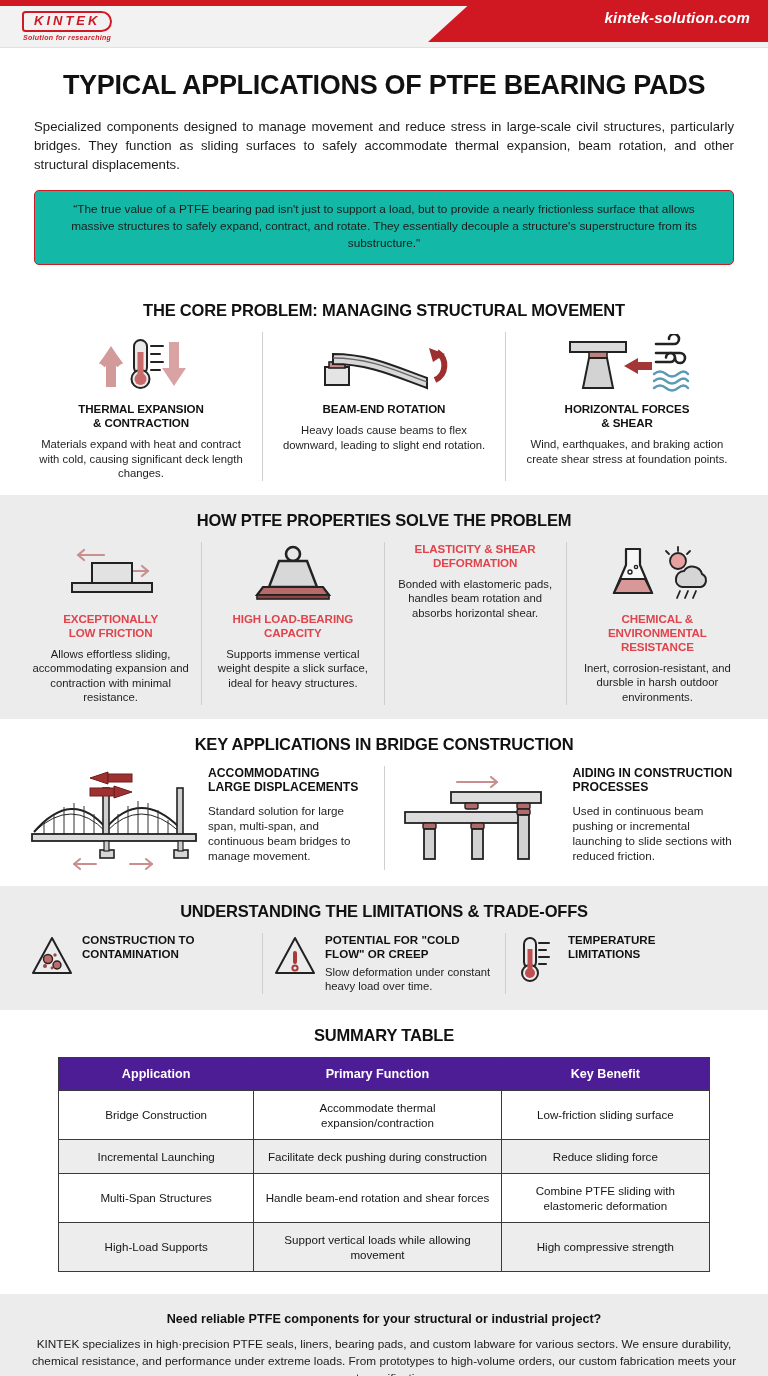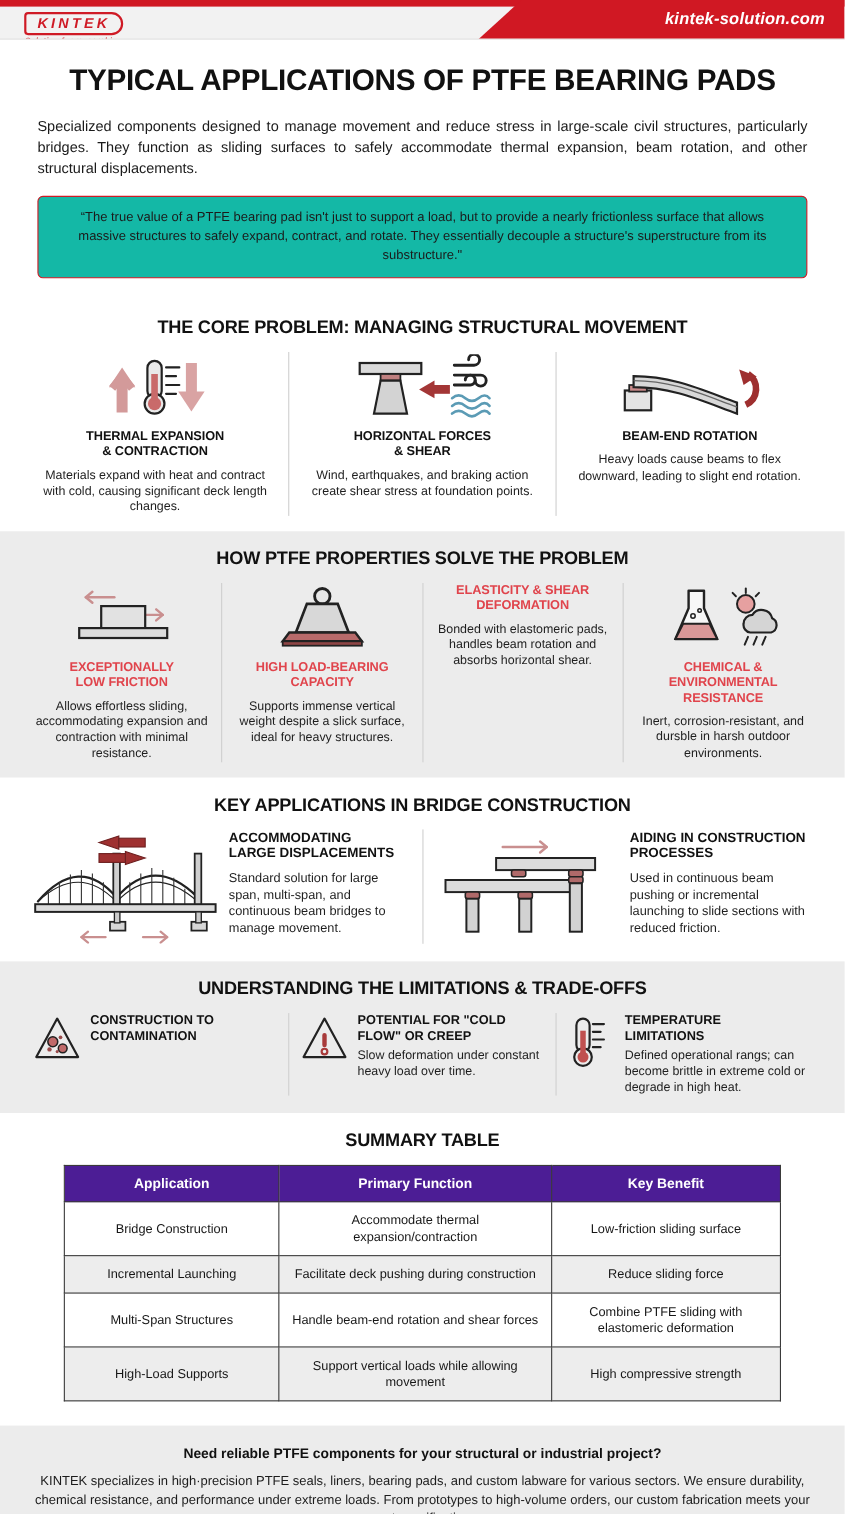--- a/index.html
+++ b/index.html
@@ -8,21 +8,21 @@
     font-family: "Liberation Sans", sans-serif;
     background: #ffffff;
     color: #1a1a1a;
     -webkit-font-smoothing: antialiased;
   }
   .page { width: 768px; position: relative; }
 
   
   .header {
     position: relative;
-    height: 36px;
+    height: 48px;
     background: #f2f2f2;
     overflow: hidden;
     border-bottom: 1px solid #e2e2e2;
   }
   .header-redbar {
     position: absolute;
     top: 0; right: 0;
     width: 100%;
     height: 6px;
     background: #d01823;
@@ -280,20 +280,40 @@
           <span>THERMAL EXPANSION</span><br>
           <span>&amp; CONTRACTION</span>
         </h3>
         <p>Materials expand with heat and contract with cold, causing significant deck length changes.</p>
       </div>
 
       <div class="col">
         <div class="icon-slot">
           <svg width="130" height="58" viewBox="0 0 130 58">
 
+            <rect x="6" y="33" width="24" height="18" fill="#e4e4e4" stroke="#222" stroke-width="2"></rect>
+            <rect x="10" y="28" width="16" height="6" fill="#c98a8a" stroke="#222" stroke-width="1.6"></rect>
+
+            <path d="M14 20 C50 20 75 32 108 44 L108 54 C75 42 50 30 14 30 Z" fill="#d8d8d8" stroke="#222" stroke-width="2"></path>
+            <path d="M14 24 C50 24 75 36 108 48" stroke="#666" stroke-width="1.3" fill="none"></path>
+
+            <path d="M118 18 A16 16 0 0 1 116 46" stroke="#9e2f2f" stroke-width="6" fill="none" stroke-linecap="butt"></path>
+            <polygon points="110,14 126,20 114,28" fill="#9e2f2f"></polygon>
+          </svg>
+        </div>
+        <h3>
+          <span>BEAM-END ROTATION</span>
+        </h3>
+        <p>Heavy loads cause beams to flex downward, leading to slight end rotation.</p>
+      </div>
+
+      <div class="col">
+        <div class="icon-slot">
+          <svg width="130" height="58" viewBox="0 0 130 58">
+
             <rect x="8" y="8" width="56" height="10" fill="#dadada" stroke="#222" stroke-width="2"></rect>
 
             <rect x="27" y="18" width="18" height="6" fill="#c08080" stroke="#222" stroke-width="1.6"></rect>
 
             <path d="M27 24 L45 24 L51 54 L21 54 Z" fill="#d3d3d3" stroke="#222" stroke-width="2"></path>
 
             <rect x="72" y="28" width="18" height="8" fill="#a33636"></rect>
             <polygon points="62,32 76,24 76,40" fill="#a33636"></polygon>
 
             <g stroke="#222" stroke-width="2.6" fill="none" stroke-linecap="round">
@@ -307,40 +327,20 @@
               <path d="M92 47 q6 -5 12 0 t12 0 t10 0"></path>
               <path d="M92 54 q6 -5 12 0 t12 0 t10 0"></path>
             </g>
           </svg>
         </div>
         <h3>
           <span>HORIZONTAL FORCES</span><br>
           <span>&amp; SHEAR</span>
         </h3>
         <p>Wind, earthquakes, and braking action create shear stress at foundation points.</p>
-      </div>
-
-      <div class="col">
-        <div class="icon-slot">
-          <svg width="130" height="58" viewBox="0 0 130 58">
-
-            <rect x="6" y="33" width="24" height="18" fill="#e4e4e4" stroke="#222" stroke-width="2"></rect>
-            <rect x="10" y="28" width="16" height="6" fill="#c98a8a" stroke="#222" stroke-width="1.6"></rect>
-
-            <path d="M14 20 C50 20 75 32 108 44 L108 54 C75 42 50 30 14 30 Z" fill="#d8d8d8" stroke="#222" stroke-width="2"></path>
-            <path d="M14 24 C50 24 75 36 108 48" stroke="#666" stroke-width="1.3" fill="none"></path>
-
-            <path d="M118 18 A16 16 0 0 1 116 46" stroke="#9e2f2f" stroke-width="6" fill="none" stroke-linecap="butt"></path>
-            <polygon points="110,14 126,20 114,28" fill="#9e2f2f"></polygon>
-          </svg>
-        </div>
-        <h3>
-          <span>BEAM-END ROTATION</span>
-        </h3>
-        <p>Heavy loads cause beams to flex downward, leading to slight end rotation.</p>
       </div>
 
     </div>
   </div>
 
   <div class="band band-gray">
     <h2 class="sec-title">HOW PTFE PROPERTIES SOLVE THE PROBLEM</h2>
     <div class="cols">
 
       <div class="col">
@@ -573,21 +573,20 @@
               <line x1="22" y1="22" x2="32" y2="22"></line>
               <line x1="22" y1="29" x2="29" y2="29"></line>
             </g>
           </svg>
         </div>
         <div>
           <h3>
             <span>TEMPERATURE</span><br>
             <span>LIMITATIONS</span>
           </h3>
-          <p>Defined operational rangs; can become brittle in extreme cold or degrade in high heat.</p>
         </div>
       </div>
 
     </div>
   </div>
 
   <div class="band band-white">
     <h2 class="sec-title">SUMMARY TABLE</h2>
     <div class="tbl-wrap">
       <table>

